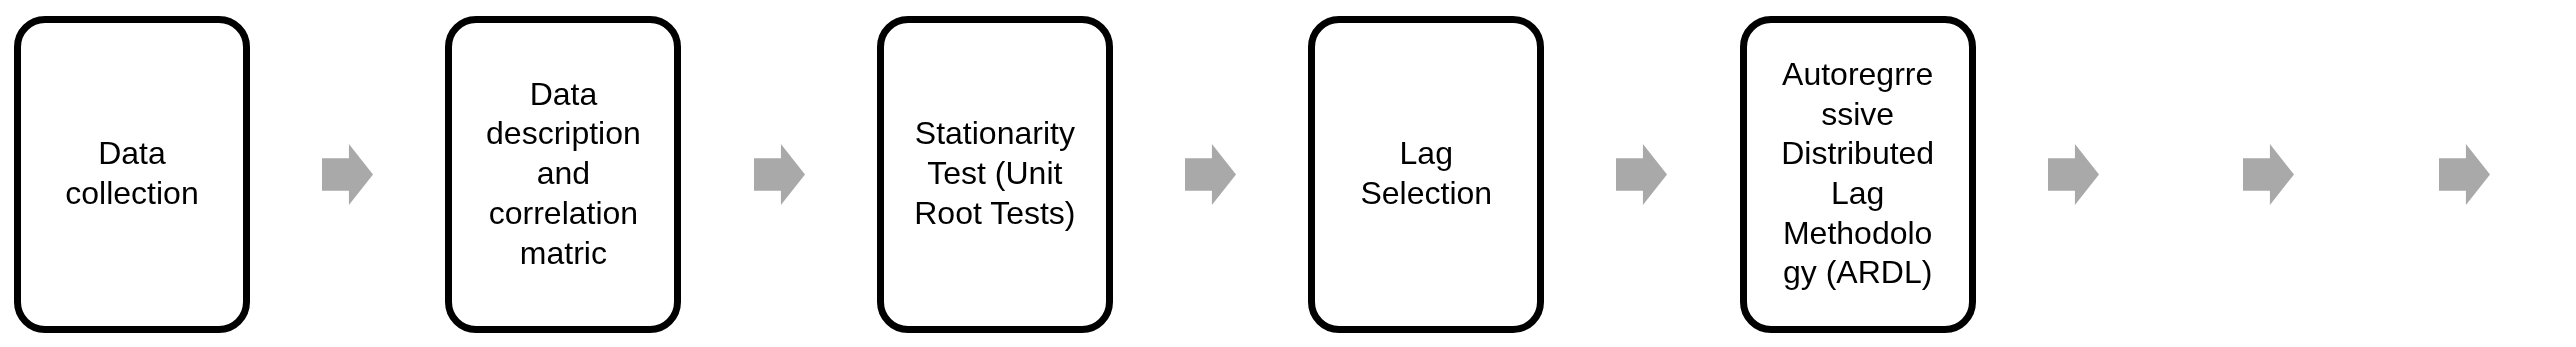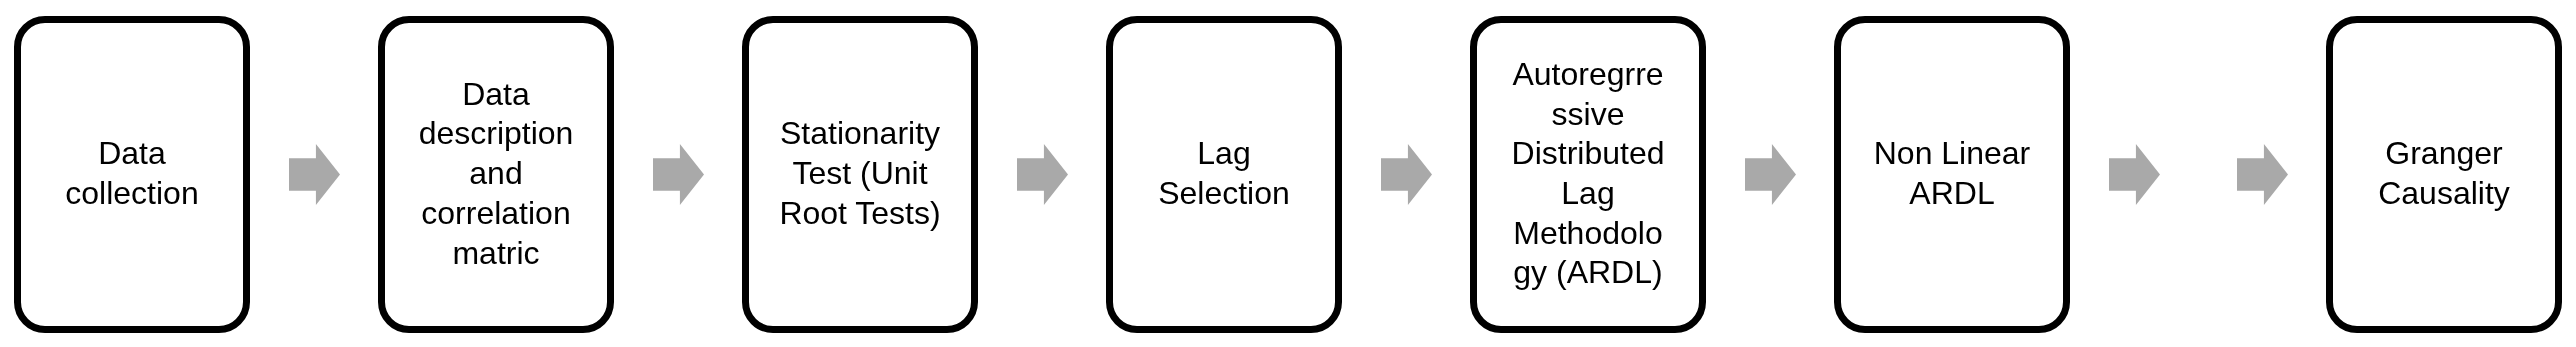--- a/index.html
+++ b/index.html
@@ -116,38 +116,30 @@
 Methodolo
 gy (ARDL)</div>
     </div>
 
     <div class="arrow-cell">
       <svg class="arrow-icon" width="51" height="61" viewBox="0 0 72 86">
         <polygon points="0,20 38,20 38,0 72,43 38,86 38,66 0,66" fill="#A9A9A9"></polygon>
       </svg>
     </div>
 
-    <div class="flow-box">
-      <div class="flow-box-label">Non Linear
-ARDL</div>
-    </div>
 
     <div class="arrow-cell">
       <svg class="arrow-icon" width="51" height="61" viewBox="0 0 72 86">
         <polygon points="0,20 38,20 38,0 72,43 38,86 38,66 0,66" fill="#A9A9A9"></polygon>
       </svg>
     </div>
 
 
     <div class="arrow-cell">
       <svg class="arrow-icon" width="51" height="61" viewBox="0 0 72 86">
         <polygon points="0,20 38,20 38,0 72,43 38,86 38,66 0,66" fill="#A9A9A9"></polygon>
       </svg>
     </div>
 
-    <div class="flow-box">
-      <div class="flow-box-label">Granger
-Causality</div>
-    </div>
 
   </div>
 </div>
 
 
 </body></html>

